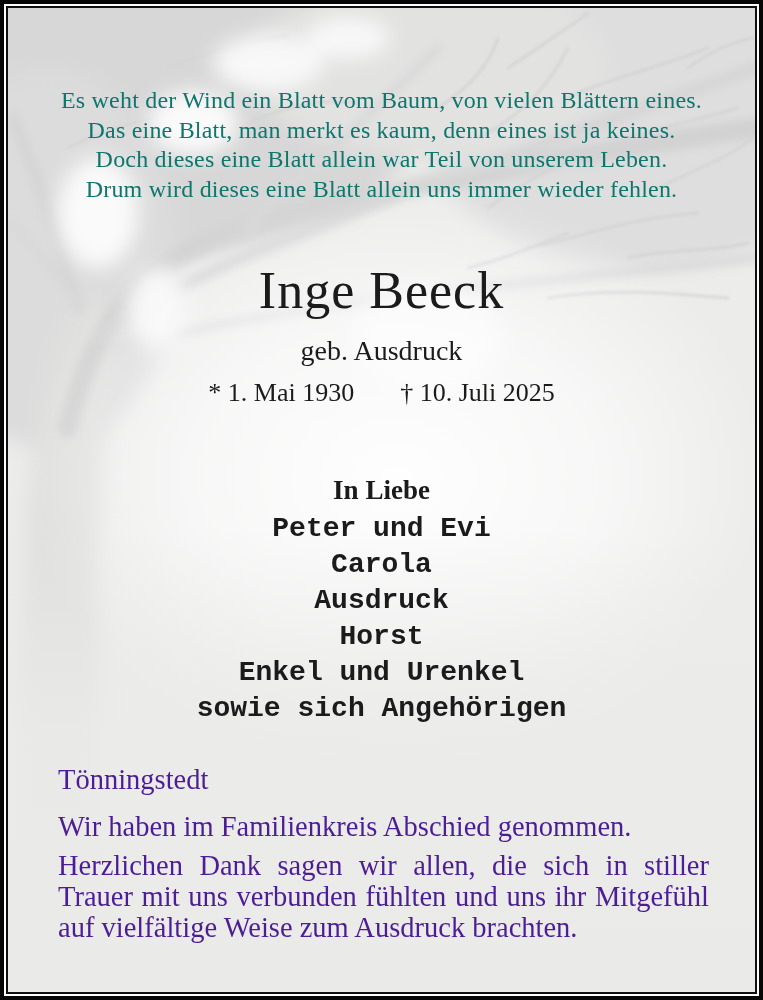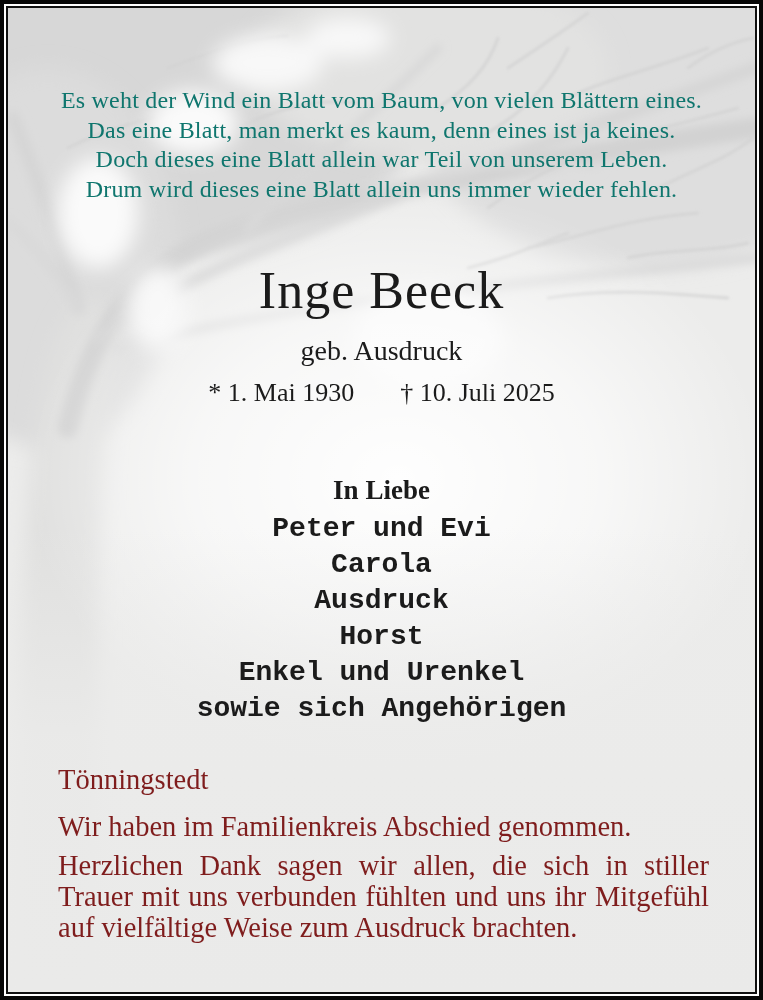--- a/index.html
+++ b/index.html
@@ -99,21 +99,21 @@
     font-weight: bold;
     font-family: Liberation Mono, monospace;
   }
   .footer {
     top: 756px;
     left: 50px !important;
     right: 46px !important;
     text-align: left !important;
     font-size: 28.5px;
     line-height: 31px;
-    color: #7f1d1d;
+    color: #4c1d95;
   }
   .footer .location { margin-bottom: 16px; }
   .footer .farewell { margin-bottom: 8px; }
   .footer .thanks   { text-align: justify; }
 </style>
 </head>
 <body>
 
 <div class="stage">
   <div class="frame">

